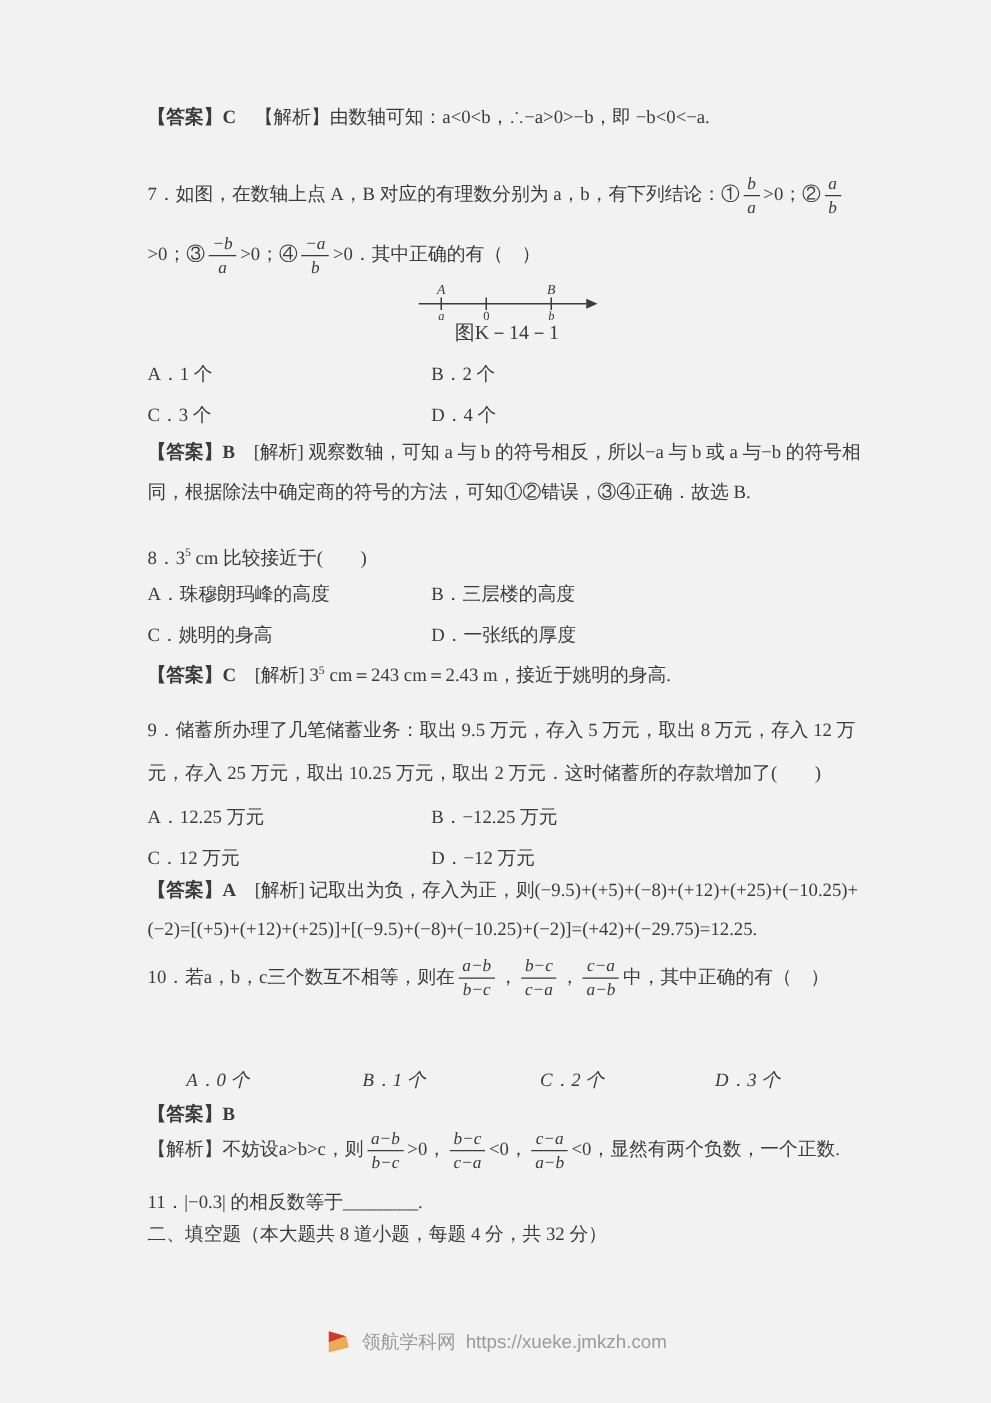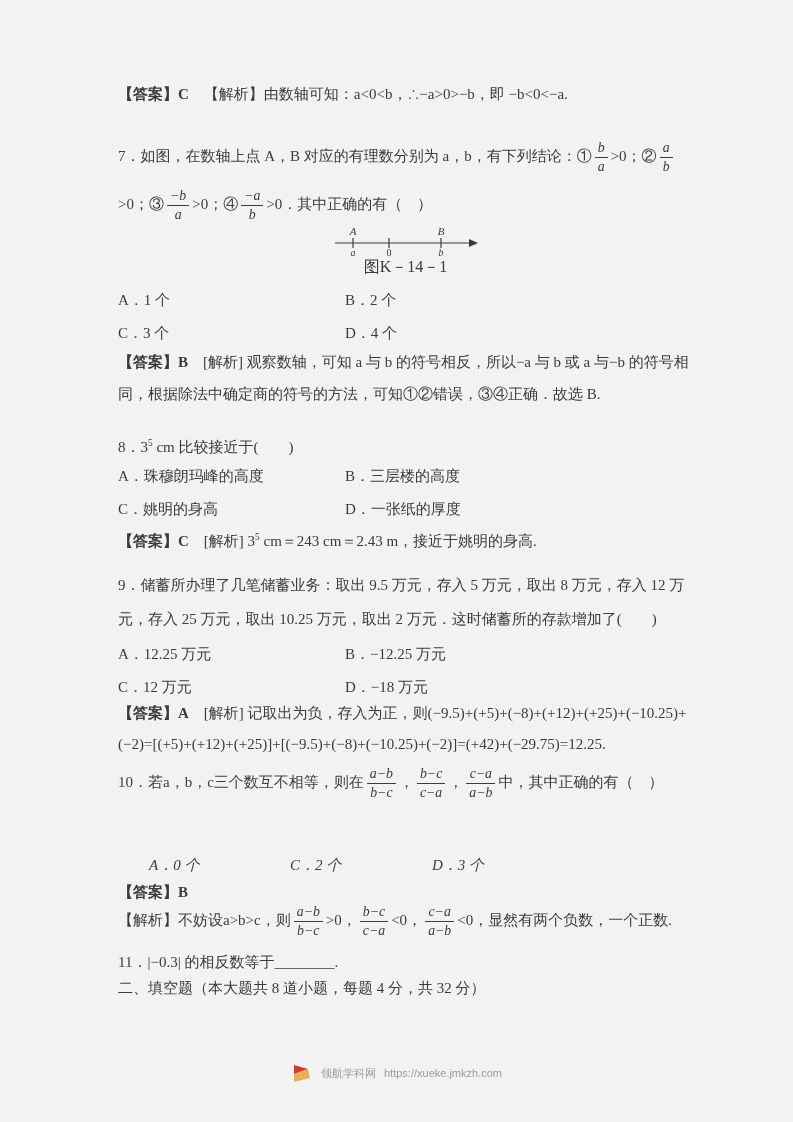--- a/index.html
+++ b/index.html
@@ -54,21 +54,21 @@
   .footer {
     position: absolute;
     top: 1062px;
     left: 0;
     width: 793px;
     display: flex;
     justify-content: center;
     align-items: center;
     gap: 8px;
     color: #9a9a9a;
-    font-size: 11px;
+    font-size: 15px;
     font-family: "Liberation Sans", "DejaVu Sans", sans-serif;
   }
   .footer a { color: #9a9a9a; text-decoration: none; }
   .figwrap { display: flex; justify-content: center; }
   svg text { font-family: "Liberation Serif", "DejaVu Serif", serif; }
 </style>
 </head>
 <body>
 
 <div class="page">
@@ -119,31 +119,32 @@
   </div>
   <p class="blk" id="b-q8ans">
     <span class="lbl">【答案】C</span><span>　[解析] 3</span><sup class="e">5</sup><span> cm＝243 cm＝2.43 m，接近于姚明的身高.</span>
   </p>
 
   <p class="blk" id="b-q9text">9．储蓄所办理了几笔储蓄业务：取出 9.5 万元，存入 5 万元，取出 8 万元，存入 12 万元，存入 25 万元，取出 10.25 万元，取出 2 万元．这时储蓄所的存款增加了(　　)</p>
   <div class="blk opts2" id="b-q9opts">
     <span>A．12.25 万元</span>
     <span>B．−12.25 万元</span>
     <span>C．12 万元</span>
-    <span>D．−18 万元</span>
+    <span>D．−12 万元</span>
   </div>
   <p class="blk" id="b-q9ans">
     <span class="lbl">【答案】A</span><span>　[解析] 记取出为负，存入为正，则(−9.5)+(+5)+(−8)+(+12)+(+25)+(−10.25)+(−2)=[(+5)+(+12)+(+25)]+[(−9.5)+(−8)+(−10.25)+(−2)]=(+42)+(−29.75)=12.25.</span>
   </p>
 
   <p class="blk" id="b-q10text">
     <span>10．若a，b，c三个数互不相等，则在</span><span class="frac"><span class="fn">a−b</span><span class="fd">b−c</span></span><span>，</span><span class="frac"><span class="fn">b−c</span><span class="fd">c−a</span></span><span>，</span><span class="frac"><span class="fn">c−a</span><span class="fd">a−b</span></span><span>中，其中正确的有（　）</span>
   </p>
   <div class="blk opts4" id="b-q10opts">
     <span class="it">A．0 个</span>
+    <span class="it">B．1 个</span>
     <span class="it">C．2 个</span>
     <span class="it">D．3 个</span>
   </div>
   <p class="blk" id="b-q10ansb">
     <span class="lbl">【答案】B</span>
   </p>
   <p class="blk" id="b-q10exp">
     <span>【解析】不妨设a&gt;b&gt;c，则</span><span class="frac"><span class="fn">a−b</span><span class="fd">b−c</span></span><span>&gt;0，</span><span class="frac"><span class="fn">b−c</span><span class="fd">c−a</span></span><span>&lt;0，</span><span class="frac"><span class="fn">c−a</span><span class="fd">a−b</span></span><span>&lt;0，显然有两个负数，一个正数.</span>
   </p>
 

